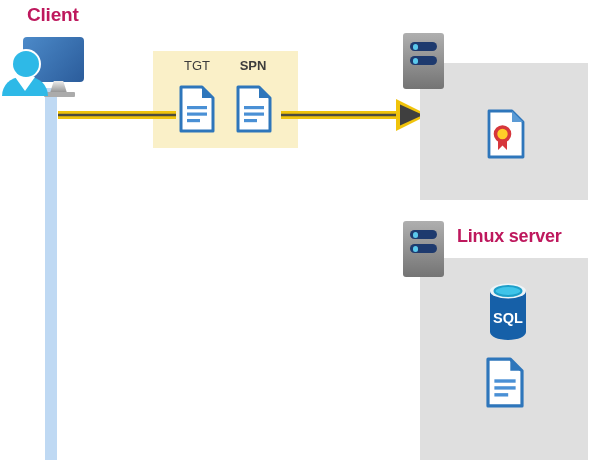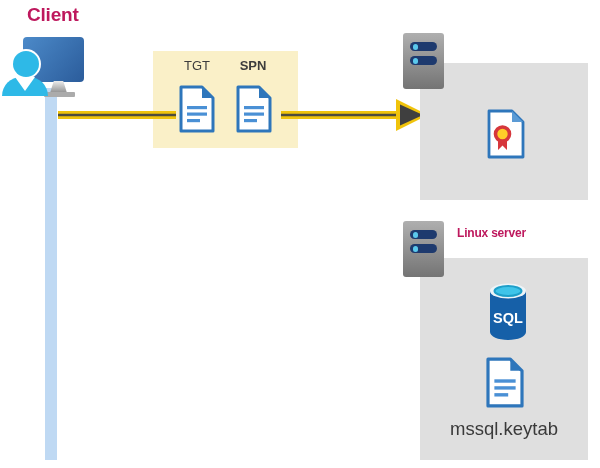--- a/index.html
+++ b/index.html
@@ -4,21 +4,21 @@
 <style>
   html,body{margin:0;padding:0;background:#fff;}
   body{font-family:"Liberation Sans",sans-serif;}
   #stage{position:relative;width:600px;height:468px;background:#fff;overflow:hidden;}
   .abs{position:absolute;}
 
   
   .title{font-weight:700;color:#be185d;letter-spacing:-0.2px;}
   .client-title{left:27px;top:4px;font-size:19px;}
   .dc-title{left:457px;top:6px;font-size:17.5px;line-height:23px;width:122px;}
-  .linux-title{left:457px;top:226px;font-size:12px;}
+  .linux-title{left:457px;top:226px;font-size:18px;}
   .ticket-label{font-size:13px;color:#3d3d3d;top:58px;width:40px;text-align:center;}
   .keytab-label{left:420px;top:418px;width:168px;text-align:center;font-size:18.5px;color:#3a3a3a;}
 
   
   .ticket-box{left:153px;top:51px;width:145px;height:97px;background:#FAF0C8;}
 
   
   .panel{width:168px;background:#DFDFDF;}
   .dc-panel{left:420px;top:63px;height:137px;}
   .linux-panel{left:420px;top:258px;height:202px;}
@@ -121,15 +121,14 @@
   </svg>
 
   <svg class="abs icon-svg" style="left:483px;top:357px;" width="44" height="51" viewBox="0 0 36 48">
     <path d="M2 2 H23 L34 13 V46 H2 Z" fill="#fff" stroke="#2E76BB" stroke-width="3" stroke-linejoin="round"></path>
     <path d="M23 2 V13 H34 Z" fill="#2E76BB"></path>
     <rect x="8" y="21" width="20" height="3.2" fill="#4A90D5"></rect>
     <rect x="8" y="27.5" width="20" height="3.2" fill="#4A90D5"></rect>
     <rect x="8" y="34" width="13" height="3.2" fill="#4A90D5"></rect>
   </svg>
 
-  <div class="abs keytab-label">mssql.keytab</div>
 
 </div>
 
 </body></html>

